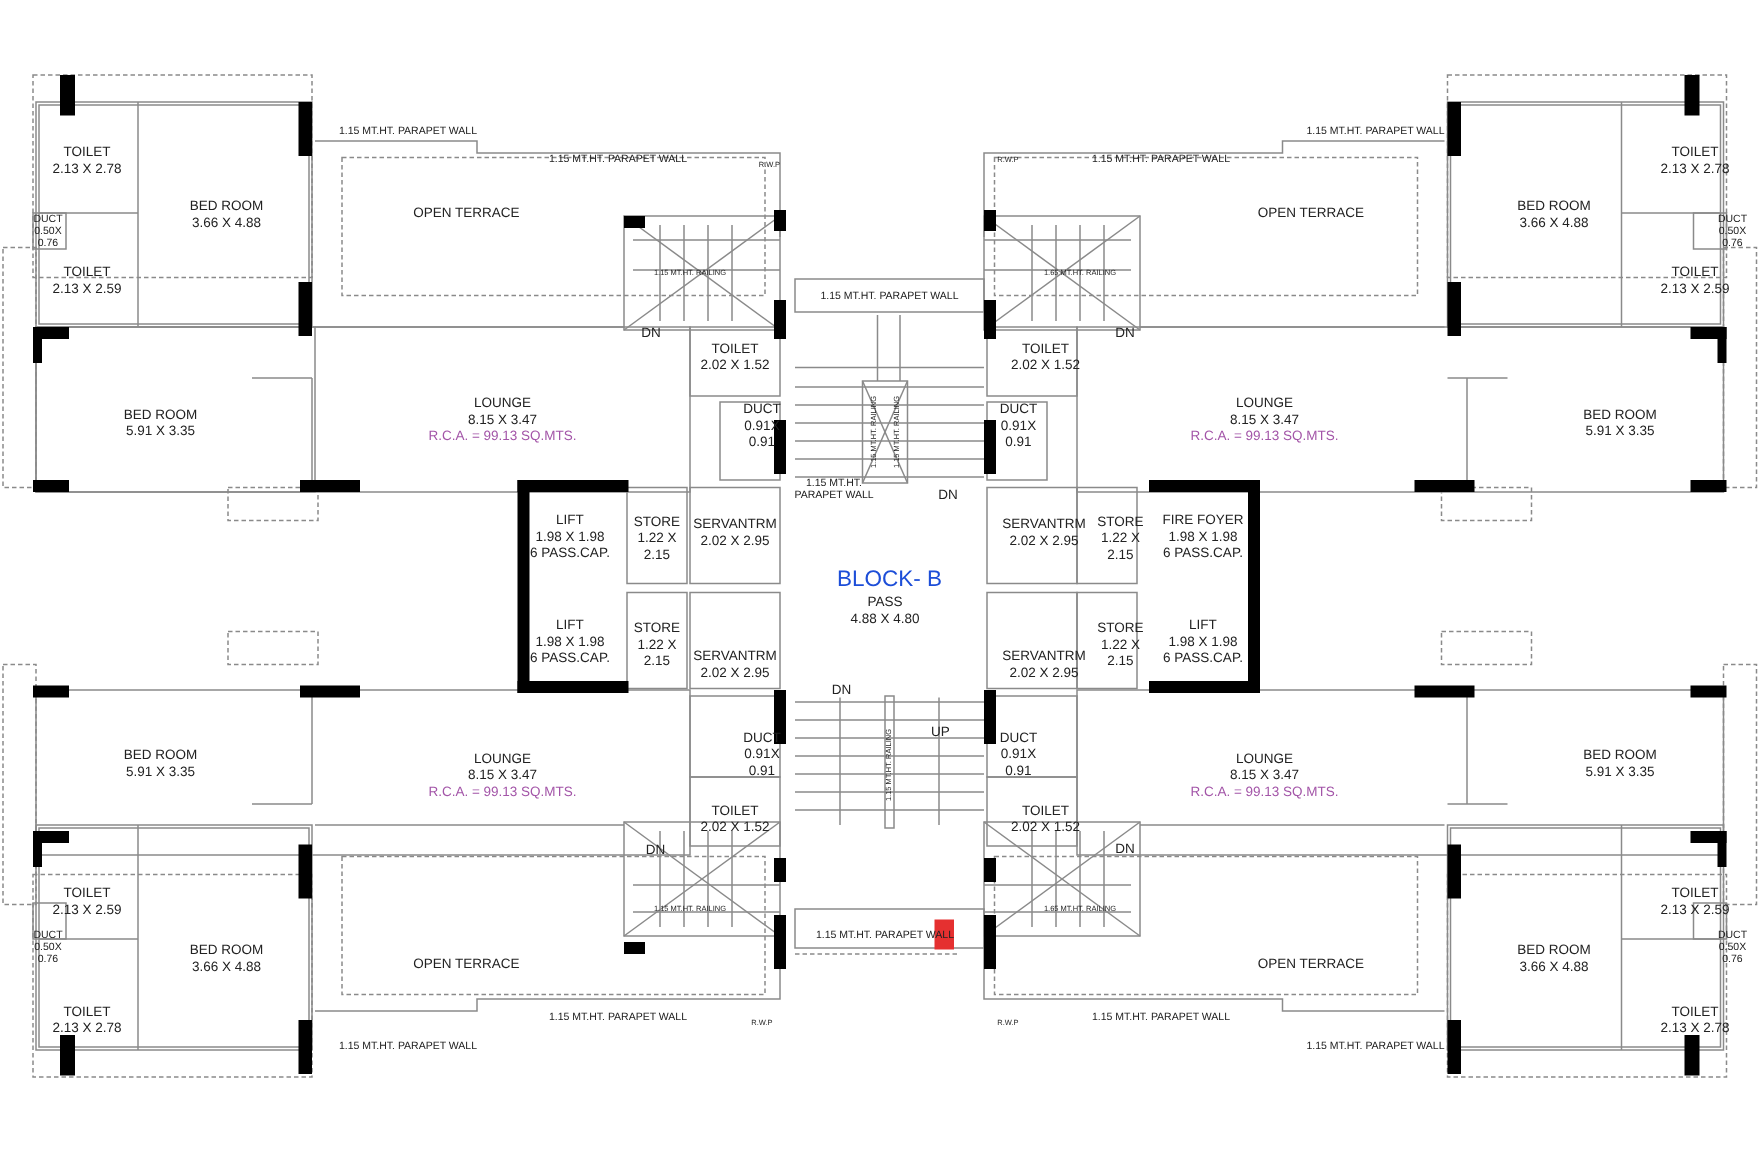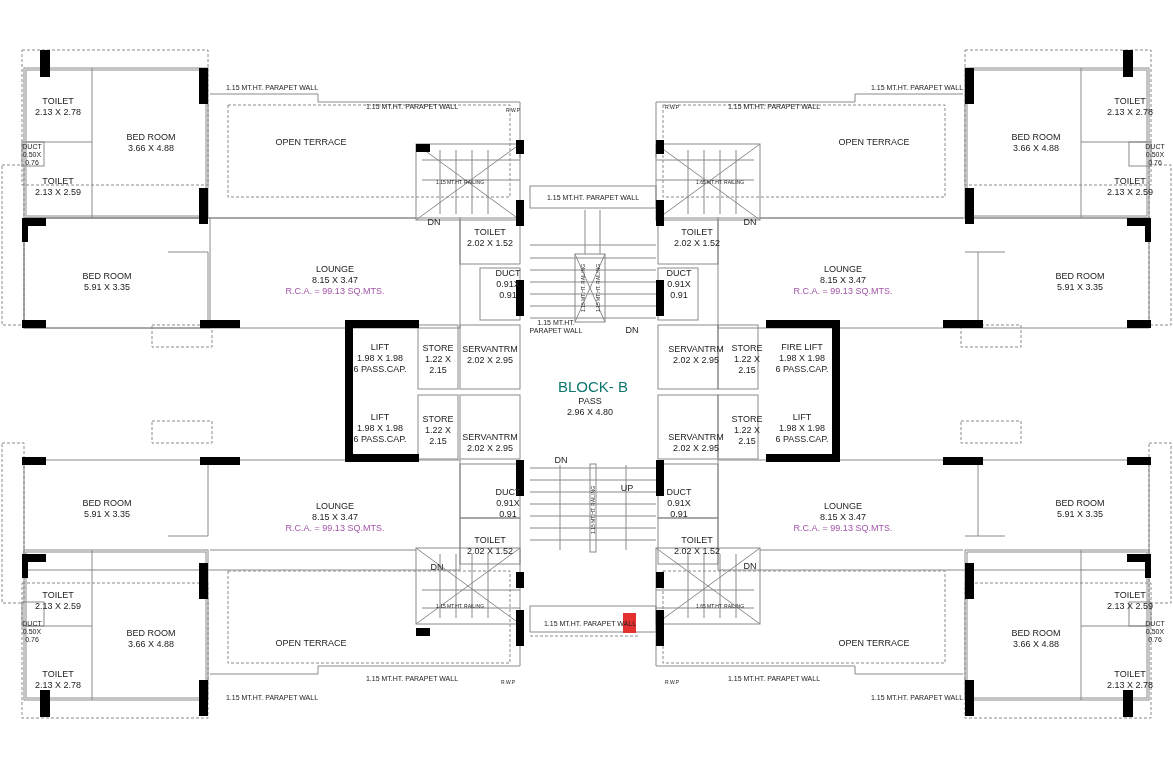--- a/index.html
+++ b/index.html
@@ -3,21 +3,21 @@
 <meta charset="utf-8">
 <style>
   html,body{margin:0;padding:0;background:#fff;}
   body{width:1173px;height:768px;position:relative;overflow:hidden;font-family:"Liberation Sans",sans-serif;color:#222;}
   .plan{position:absolute;left:0;top:0;width:1081px;height:768px;}
   svg{position:absolute;left:0;top:0;}
   .lbl{position:absolute;text-align:center;font-size:9px;line-height:11px;color:#222;white-space:nowrap;transform:translate(-50%,-50%);}
   .lbl .rca{color:#a355a8;}
   .sm{font-size:7px;line-height:8px;}
   .xs{font-size:5px;line-height:6px;}
-  .block{position:absolute;transform:translate(-50%,-50%);color:#0f766e;font-size:15px;white-space:nowrap;}
+  .block{position:absolute;transform:translate(-50%,-50%);color:#1d4ed8;font-size:15px;white-space:nowrap;}
   .vert{writing-mode:vertical-rl;transform:translate(-50%,-50%) rotate(180deg);}
   .stamp{position:absolute;left:623px;top:613px;width:13px;height:20px;background:#e53030;}
 </style>
 </head>
 <body>
 
 <div class="plan">
 <svg width="1173" height="768" viewBox="0 0 1173 768">
   <g fill="none" stroke="#8a8a8a" stroke-width="1">
 
@@ -440,33 +440,33 @@
       <div>LIFT</div>
       <div>1.98 X 1.98</div>
       <div>6 PASS.CAP.</div>
     </div>
 <div class="lbl" style="left:380px;top:428px">
       <div>LIFT</div>
       <div>1.98 X 1.98</div>
       <div>6 PASS.CAP.</div>
     </div>
 <div class="lbl" style="left:802px;top:358px">
-      <div>FIRE LIFT</div>
+      <div>FIRE FOYER</div>
       <div>1.98 X 1.98</div>
       <div>6 PASS.CAP.</div>
     </div>
 <div class="lbl" style="left:802px;top:428px">
       <div>LIFT</div>
       <div>1.98 X 1.98</div>
       <div>6 PASS.CAP.</div>
     </div>
 <div class="block" style="left:593px;top:386px">BLOCK- B</div>
 <div class="lbl" style="left:590px;top:407px">
       <div>PASS</div>
-      <div>2.96 X 4.80</div>
+      <div>4.88 X 4.80</div>
     </div>
 <div class="lbl sm" style="left:593px;top:198px">1.15 MT.HT. PARAPET WALL</div>
 <div class="lbl sm" style="left:590px;top:624px">1.15 MT.HT. PARAPET WALL</div>
 <div class="lbl sm" style="left:556px;top:327px">
       <div>1.15 MT.HT.</div>
       <div>PARAPET WALL</div>
     </div>
 <div class="lbl xs vert" style="left:583px;top:288px">1.15 MT.HT. RAILING</div>
 <div class="lbl xs vert" style="left:598px;top:288px">1.15 MT.HT. RAILING</div>
 <div class="lbl xs vert" style="left:593px;top:510px">1.15 MT.HT. RAILING</div>

